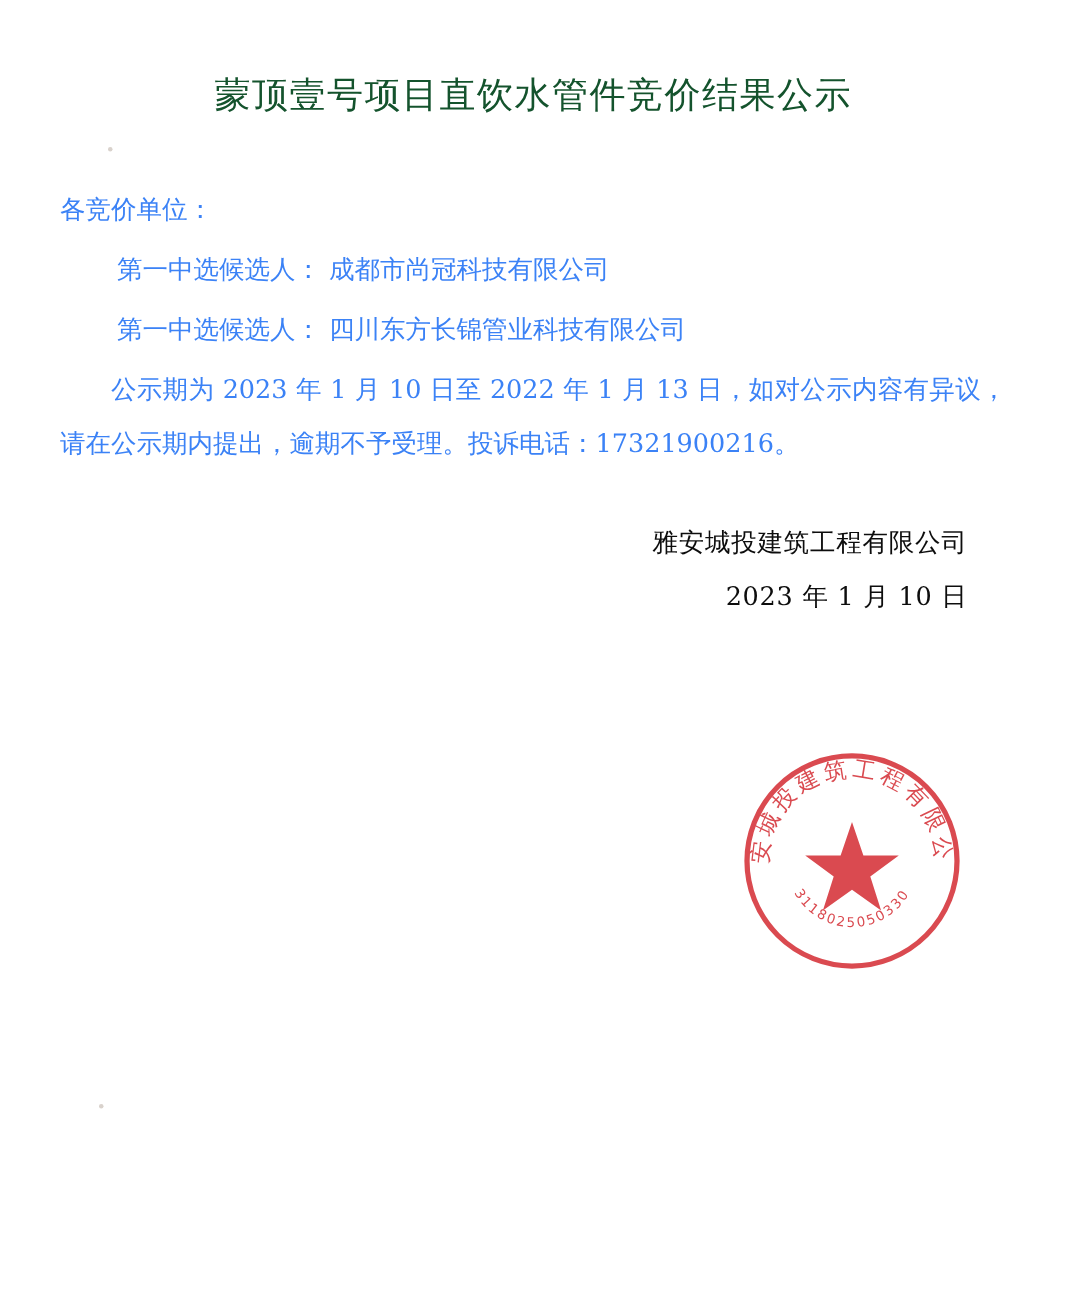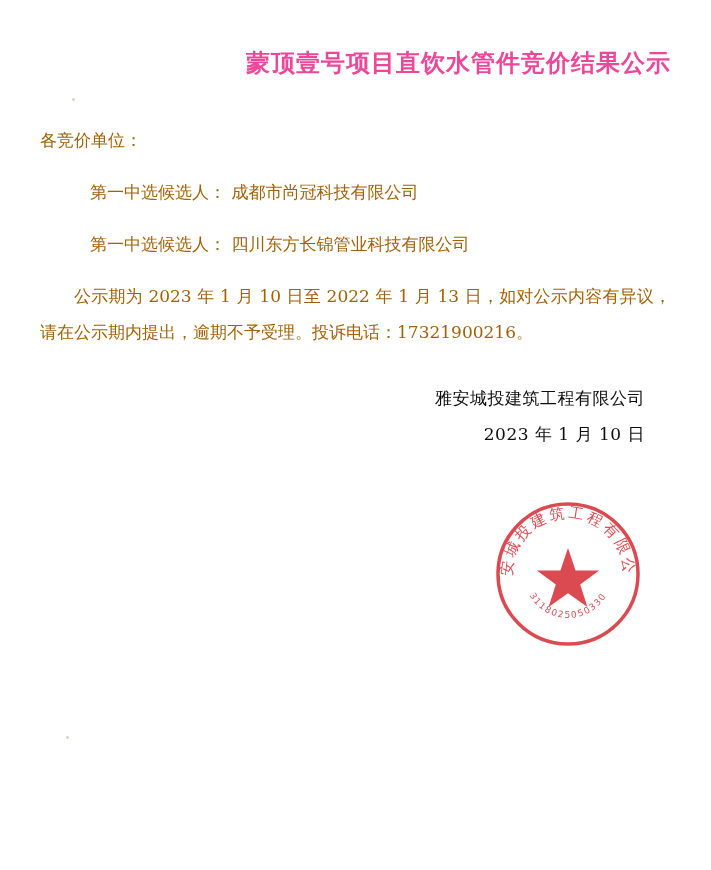--- a/index.html
+++ b/index.html
@@ -16,48 +16,48 @@
     overflow: hidden;
   }
   .page {
     position: relative;
     width: 711px;
     height: 870px;
     box-sizing: border-box;
     padding: 0 40px;
   }
   .doc-title {
-    text-align: right;
+    text-align: center;
     font-size: 24px;
-    font-weight: bold;
+    font-weight: normal;
     letter-spacing: 1px;
     margin-top: 46px;
     margin-bottom: 0;
     line-height: 34px;
-    color: #ec4899;
+    color: #14532d;
   }
   .body-block {
     margin-top: 42px;
     font-size: 17px;
     line-height: 36px;
-    color: #a16207;
+    color: #3b82f6;
   }
   .para {
     margin: 0;
     text-align: justify;
     text-justify: inter-ideograph;
   }
   .para.indent {
     text-indent: 2em;
   }
   .para.salutation {
     text-indent: 0;
   }
   .candidate-line {
-    margin: 16px;
+    margin: 4px;
     text-indent: 2em;
     font-size: 17px;
     line-height: 36px;
     white-space: pre;
   }
   .sign-block {
     margin-top: 30px;
     text-align: right;
     font-size: 17px;
     line-height: 36px;

